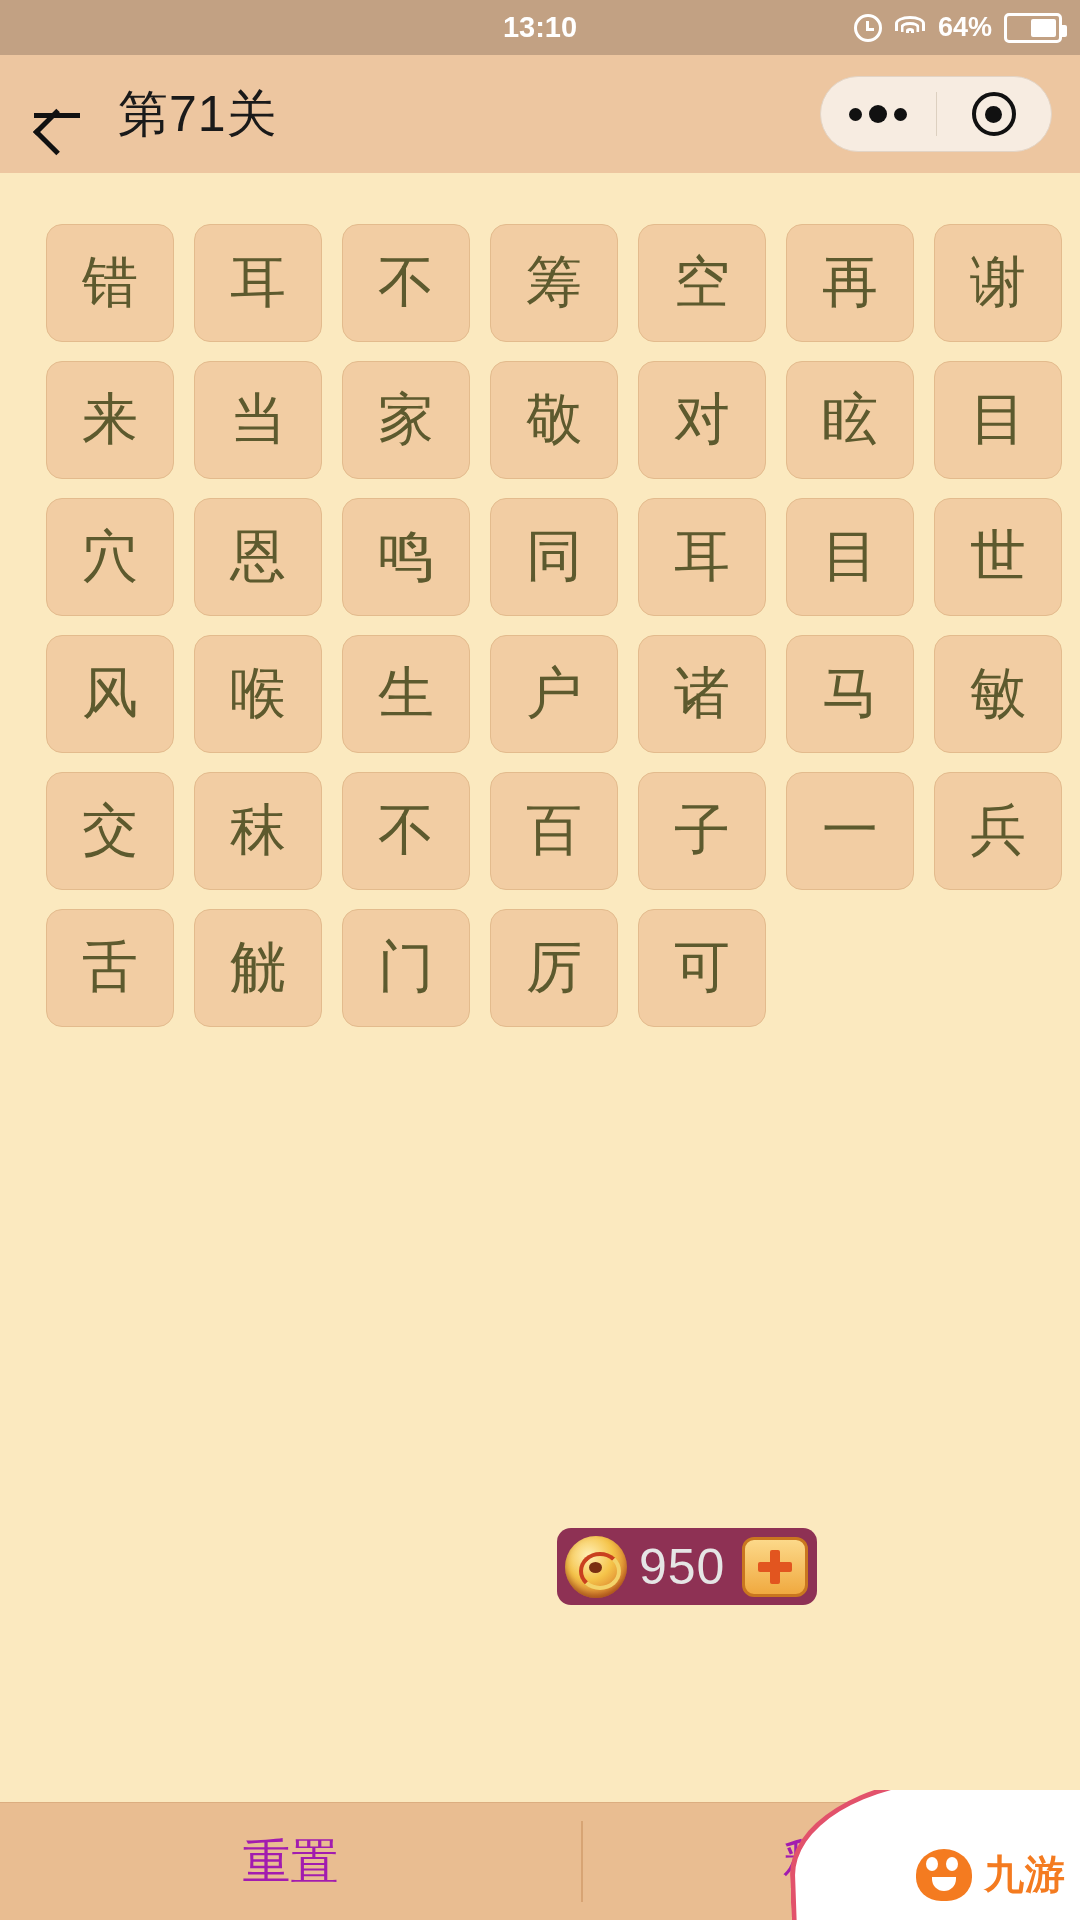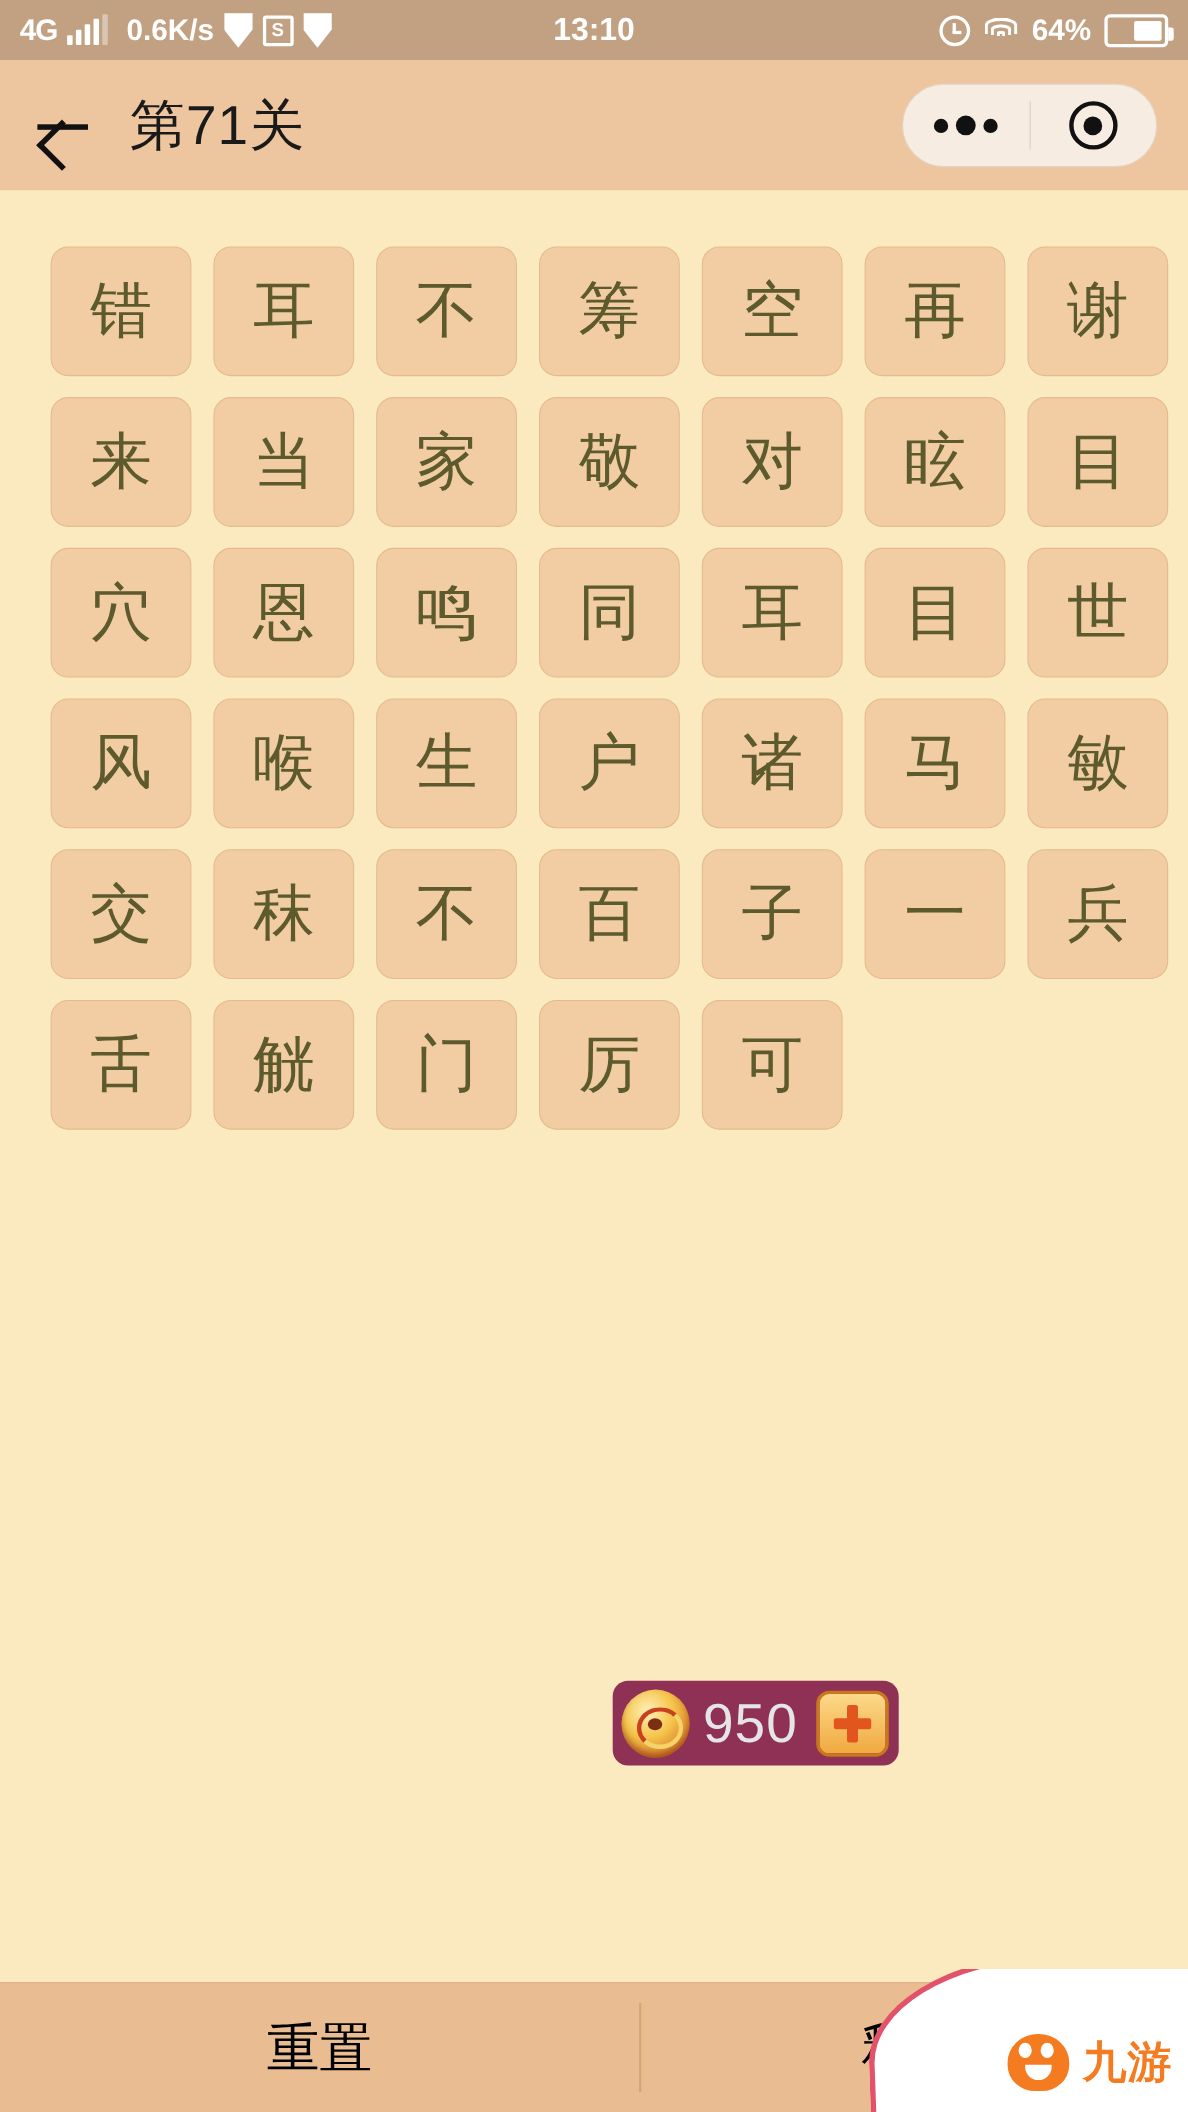--- a/index.html
+++ b/index.html
@@ -154,21 +154,21 @@
   .plus-btn:after{width:10px;height:34px;}
 
   
   .toolbar{
     position:absolute;left:0;bottom:0;width:1080px;height:118px;
     background:#e9bd91;display:flex;align-items:center;
     border-top:1px solid #dcae80;
   }
   .tool-btn{
     flex:1;height:100%;display:flex;align-items:center;justify-content:center;
-    font-size:48px;color:#000000;position:relative;cursor:pointer;
+    font-size:48px;color:#a21caf;position:relative;cursor:pointer;
     font-family:Liberation Sans, sans-serif;
     margin-left:41px;
   }
   .tool-btn + .tool-btn:before{
     content:"";position:absolute;left:0;top:18px;bottom:18px;width:2px;background:#d7a474;
   }
 
   
   .watermark{
     position:absolute;right:0;bottom:0;width:300px;height:130px;
@@ -197,34 +197,20 @@
   }
   .wm-text{
     font-size:40px;color:#f47b20;font-weight:700;letter-spacing:1px;
     font-family:"DejaVu Sans","Liberation Sans",sans-serif;
   }
 </style>
 </head>
 <body>
 
 <div class="statusbar">
-  <div class="sb-left">
-    <span class="sb-net">4G</span>
-    <span class="sb-bars">
-        <i></i>
-        <i></i>
-        <i></i>
-        <i></i>
-        <i></i>
-      </span>
-    <span class="sb-speed">0.6K/s</span>
-    <span class="shield"></span>
-    <span class="sq-s">S</span>
-    <span class="shield"></span>
-  </div>
   <div class="sb-time">13:10</div>
   <div class="sb-right">
     <span class="clock-i"></span>
     <span class="wifi-i">
         <span></span>
         <span></span>
         <span></span>
       </span>
     <span class="sb-batt-text">64%</span>
     <span class="batt">

